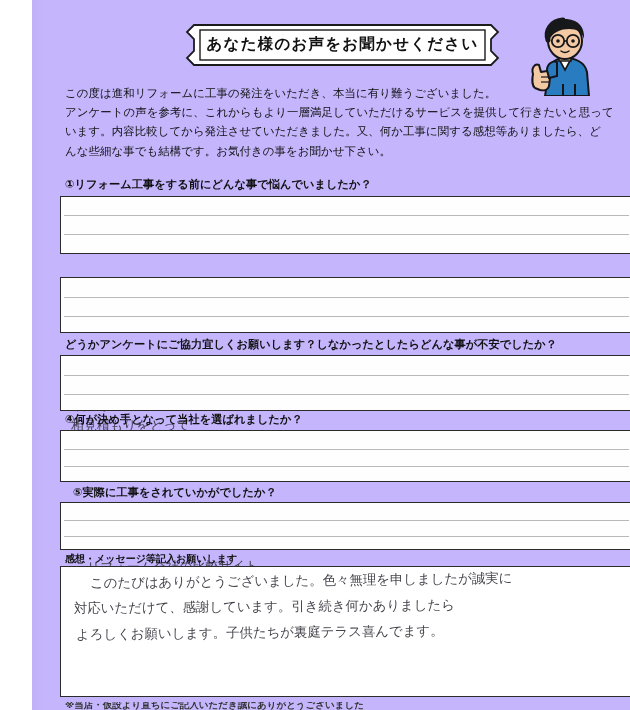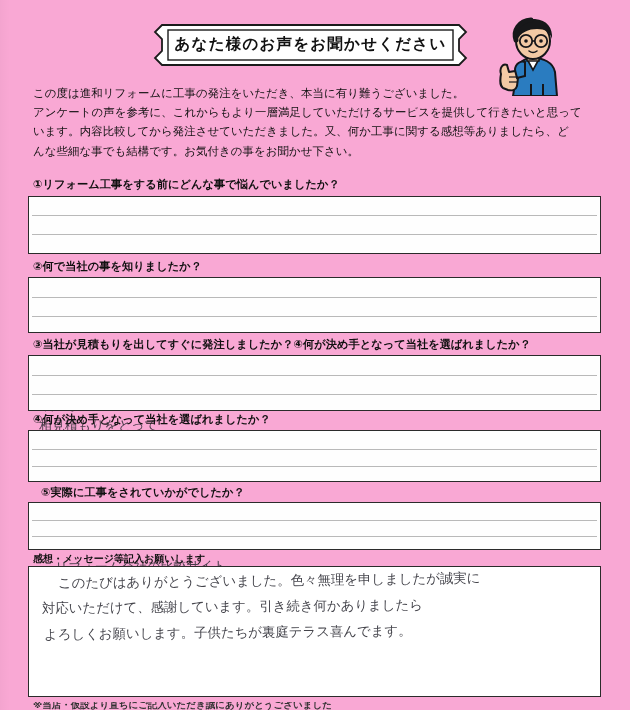--- a/index.html
+++ b/index.html
@@ -14,21 +14,22 @@
     position: relative;
     overflow: hidden;
     font-family: "DejaVu Sans", "Liberation Sans", sans-serif;
     color: #1a1a1a;
     -webkit-font-smoothing: none;
   }
 
   .sheet {
     position: absolute;
     inset: 0;
-    background: #f9a8d4;
+    background: #c4b5fd;
+    margin-left: 32px;
   }
 
   
   .title-wrap {
     position: absolute;
     left: 148px;
     top: 24px;
     width: 325px;
     height: 42px;
   }
@@ -224,28 +225,27 @@
   </div>
 
   <div class="q-head" style="left:33px; top:177px;">①リフォーム工事をする前にどんな事で悩んでいましたか？</div>
   <div class="ans-box" style="left:28px; top:196px; width:573px; height:58px;">
     <div class="rule" style="top:18px;"></div>
     <div class="rule" style="top:37px;"></div>
     <div class="hw hw-1" style="left:12px; top:200px; transform:rotate(-0.8deg);">裏庭が有効活用できていない</div>
     <div class="hw hw-1" style="left:10px; top:220px; transform:rotate(-0.4deg);">相見積もりをとって</div>
   </div>
 
-  <div class="q-head" style="left:33px; top:259px;">②何で当社の事を知りましたか？</div>
   <div class="ans-box" style="left:28px; top:277px; width:573px; height:56px;">
     <div class="rule" style="top:19px;"></div>
     <div class="rule" style="top:38px;"></div>
     <div class="hw hw-1" style="left:13px; top:281px; transform:rotate(-0.6deg);">・リフォーム会社の比較サイト</div>
   </div>
 
-  <div class="q-head" style="left:33px; top:337px;">③当社が見積もりを出してすぐに発注しましたか？④何が決め手となって当社を選ばれましたか？</div>
+  <div class="q-head" style="left:33px; top:337px;">どうかアンケートにご協力宜しくお願いします？しなかったとしたらどんな事が不安でしたか？</div>
   <div class="ans-box" style="left:28px; top:355px; width:573px; height:56px;">
     <div class="rule" style="top:19px;"></div>
     <div class="rule" style="top:38px;"></div>
     <div class="hw hw-1" style="left:12px; top:358px; transform:rotate(-0.7deg); font-size:12.6px;">相見積もりをとって、内容比較してから発注させていただきました。</div>
 
   </div>
 
   <div class="q-head" style="left:33px; top:412px;">④何が決め手となって当社を選ばれましたか？</div>
   <div class="ans-box" style="left:28px; top:430px; width:573px; height:52px;">
     <div class="rule" style="top:18px;"></div>

